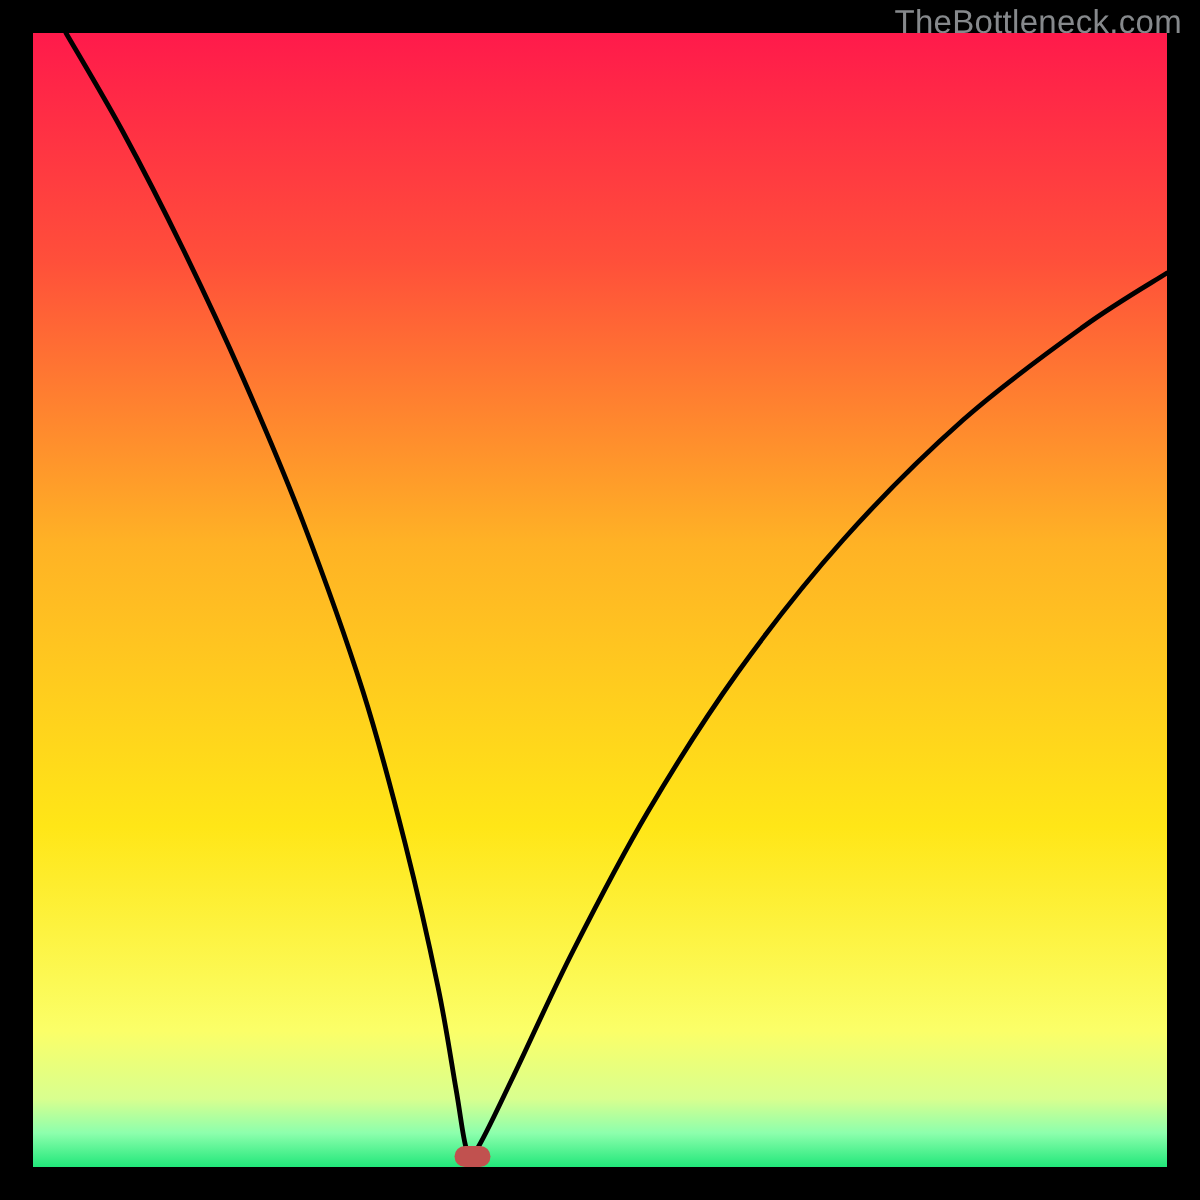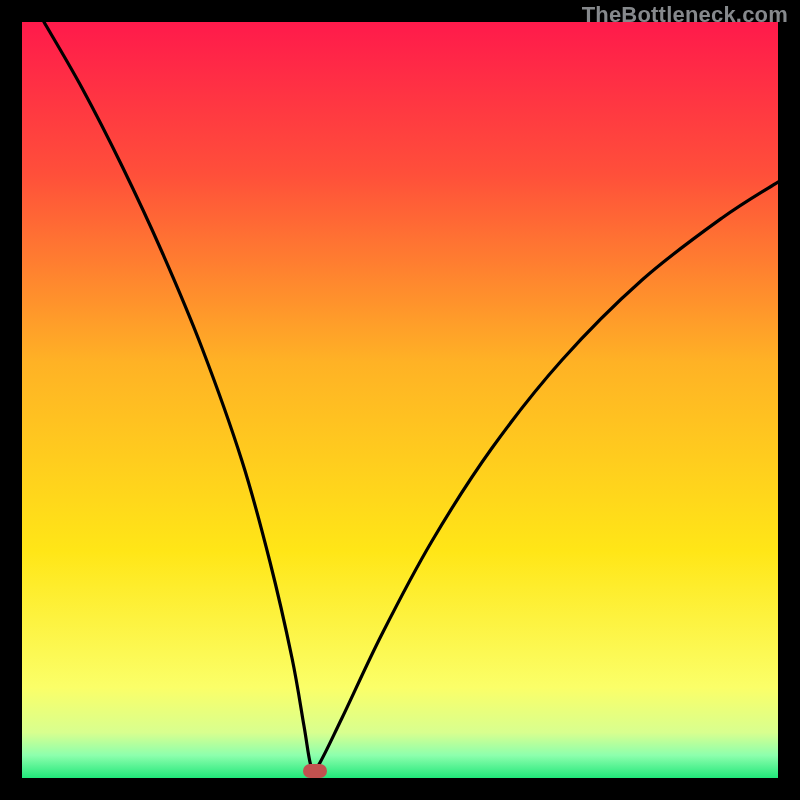--- a/index.html
+++ b/index.html
@@ -38,21 +38,21 @@
     background: #c1514f;
     border-radius: 7px;
     transform: translate(-50%, -50%);
   }
   .watermark {
     position: absolute;
     top: 2px;
     right: 12px;
     color: #86898c;
     font-size: 22px;
-    font-weight: 700;
+    font-weight: 400;
     letter-spacing: 0.2px;
   }
 </style>
 </head>
 <body>
 
 <div class="watermark">TheBottleneck.com</div>
 
 <div class="frame">
   <svg class="gradient" width="756" height="756" viewBox="0 0 756 756" preserveAspectRatio="none">

